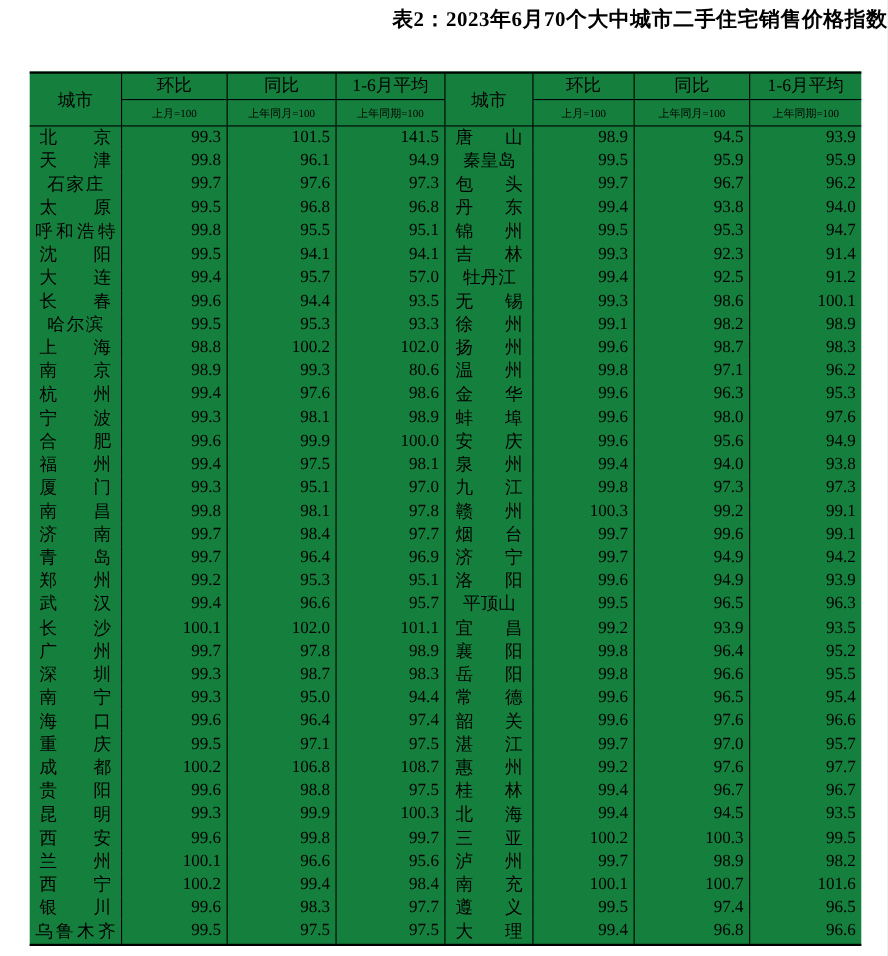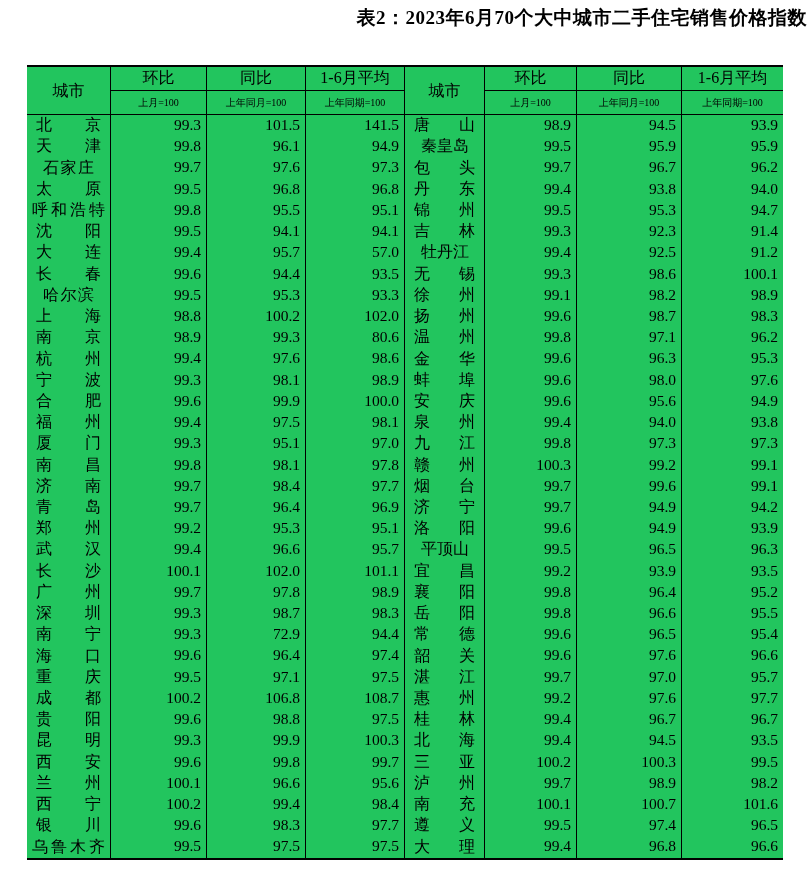--- a/index.html
+++ b/index.html
@@ -15,21 +15,21 @@
     font-weight: bold;
     font-size: 19px;
     letter-spacing: 0.5px;
   }
   .table {
     position: absolute;
     left: 27px; top: 65px;
     width: 756px;
     border-top: 2px solid #000;
     border-bottom: 2px solid #000;
-    background: #22c55e;
+    background: #15803d;
   }
   .header { display: flex; height: 48px; border-bottom: 1px solid #000; }
   .hcity {
     display: flex; align-items: center; justify-content: center;
     font-size: 16px; border-right: 1px solid #000; height: 48px;
   }
   .hcol { display: flex; flex-direction: column; border-right: 1px solid #000; }
   .hcol.last { border-right: none; }
   .h1 {
     height: 24px; border-bottom: 1px solid #000;
@@ -483,21 +483,21 @@
         <div class="cell c5 num">99.8</div>
         <div class="cell c6 num">96.6</div>
         <div class="cell c7 num">95.5</div>
       </div>
       <div class="row">
         <div class="cell c0 city n2">
           <span>南</span>
           <span>宁</span>
         </div>
         <div class="cell c1 num">99.3</div>
-        <div class="cell c2 num">72.9</div>
+        <div class="cell c2 num">95.0</div>
         <div class="cell c3 num">94.4</div>
         <div class="cell c4 city n2">
           <span>常</span>
           <span>德</span>
         </div>
         <div class="cell c5 num">99.6</div>
         <div class="cell c6 num">96.5</div>
         <div class="cell c7 num">95.4</div>
       </div>
       <div class="row">

